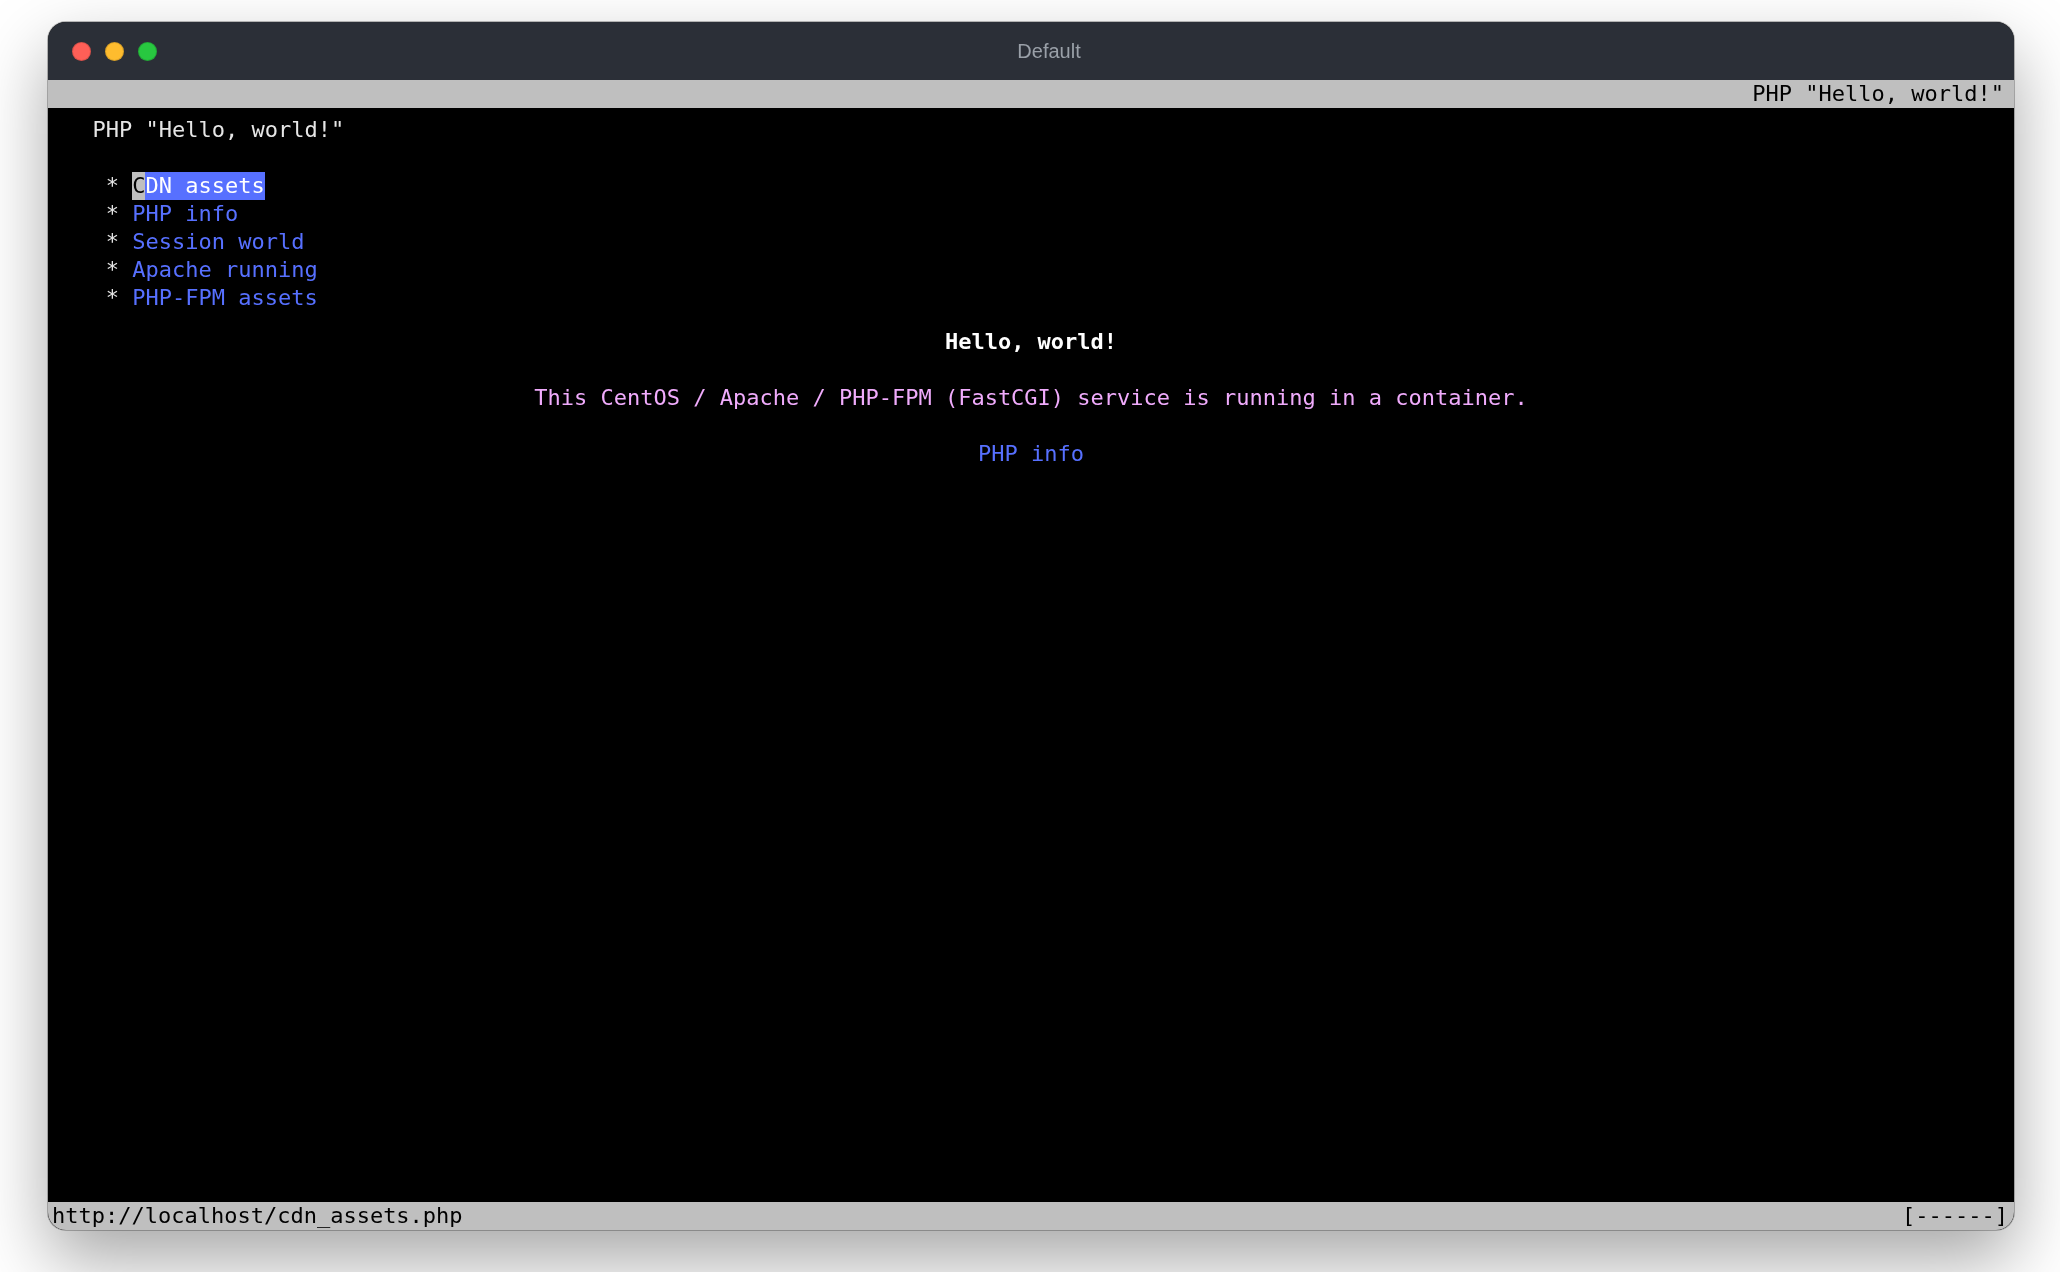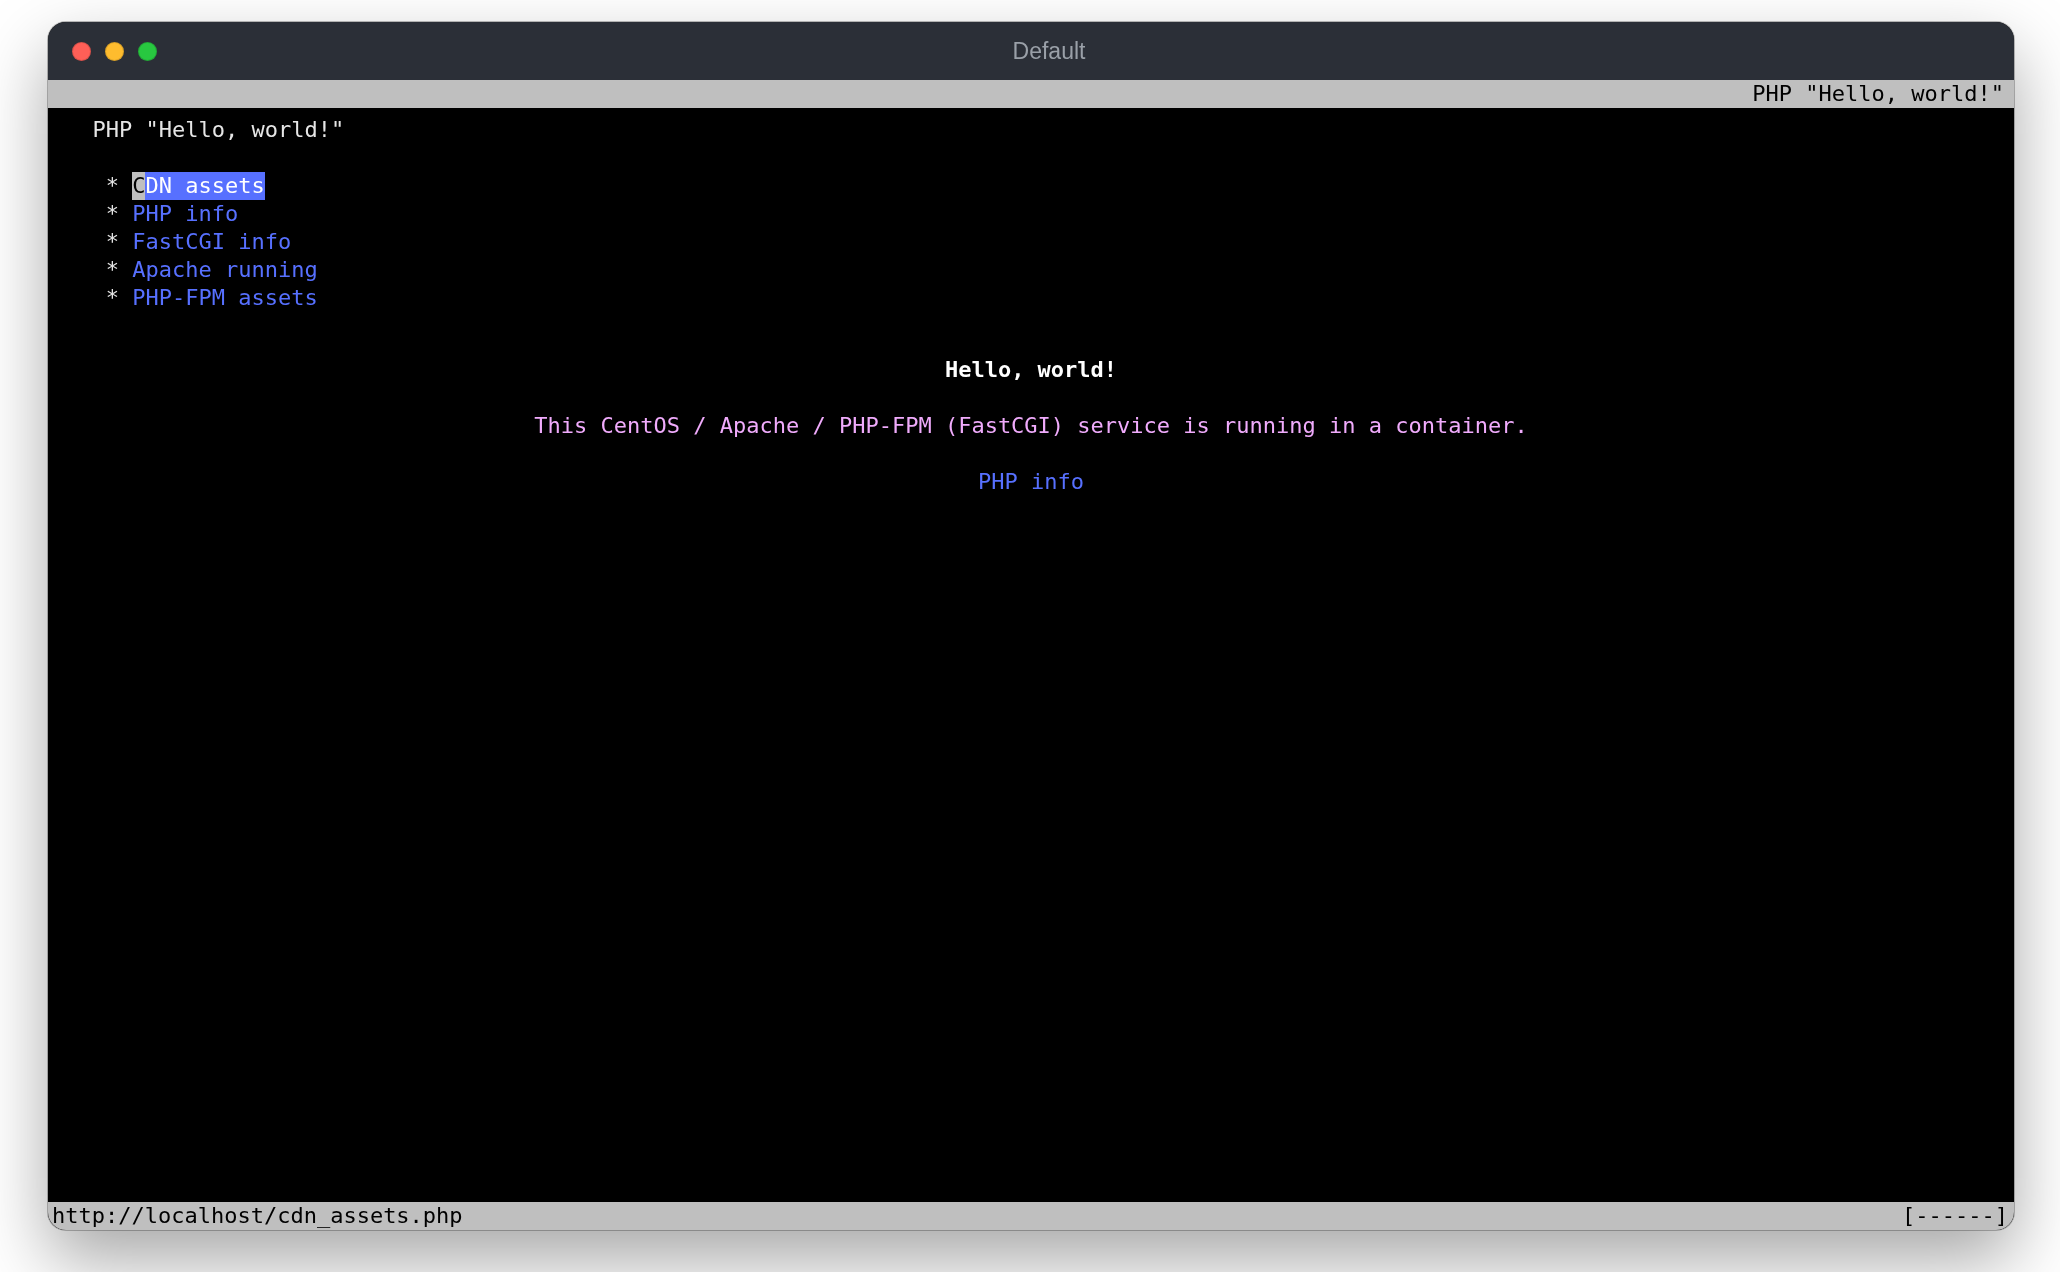--- a/index.html
+++ b/index.html
@@ -43,21 +43,21 @@
   }
   .tl-close    { background: #ff5f57; box-shadow: inset 0 0 0 1px rgba(0,0,0,0.15); }
   .tl-minimize { background: #febc2e; box-shadow: inset 0 0 0 1px rgba(0,0,0,0.15); }
   .tl-zoom     { background: #28c840; box-shadow: inset 0 0 0 1px rgba(0,0,0,0.15); }
   .title {
     position: absolute;
     left: 0; right: 0;
     text-align: center;
     color: #9aa0a8;
     font-family: -apple-system, BlinkMacSystemFont, "Segoe UI", sans-serif;
-    font-size: 23px;
+    font-size: 20px;
     font-weight: 500;
     pointer-events: none;
     padding-left: 36px;
   }
 
   .term {
     flex: 1 1 auto;
     background: #000000;
     color: #e6e6e6;
     font-size: 22px;
@@ -104,21 +104,21 @@
     background: #bfbfbf;
     color: #000;
   }
   .link-selected-rest {
     background: #5770ff;
     color: #ffffff;
   }
 
   .center-block {
     text-align: center;
-    margin-top: 44px;
+    margin-top: 16px;
   }
   .center-heading {
     font-weight: bold;
     color: #ffffff;
     margin-bottom: 28px;
   }
   .center-desc {
     color: #f0abfc;
     margin-bottom: 28px;
   }
@@ -164,21 +164,21 @@
       <span>PHP "Hello, world!"</span>
     </div>
 
     <div class="content">
 
       <div class="page-title">  <span>PHP "Hello, world!"</span></div>
 
       <div class="menu" id="menu">
           <div class="menu-row"><span class="bullet">   * </span><span class="link-selected-firstchar">C</span><span class="link-selected-rest">DN assets</span></div>
           <div class="menu-row"><span class="bullet">   * </span><span class="link">PHP info</span></div>
-          <div class="menu-row"><span class="bullet">   * </span><span class="link">FastCGI info</span></div>
+          <div class="menu-row"><span class="bullet">   * </span><span class="link">Session world</span></div>
           <div class="menu-row"><span class="bullet">   * </span><span class="link">Apache running</span></div>
           <div class="menu-row"><span class="bullet">   * </span><span class="link">PHP-FPM assets</span></div>
         </div>
 
       <div class="center-block">
         <div class="center-heading">Hello, world!</div>
         <div class="center-desc">This CentOS / Apache / PHP-FPM (FastCGI) service is running in a container.</div>
         <div><span class="center-link">PHP info</span></div>
       </div>
 

